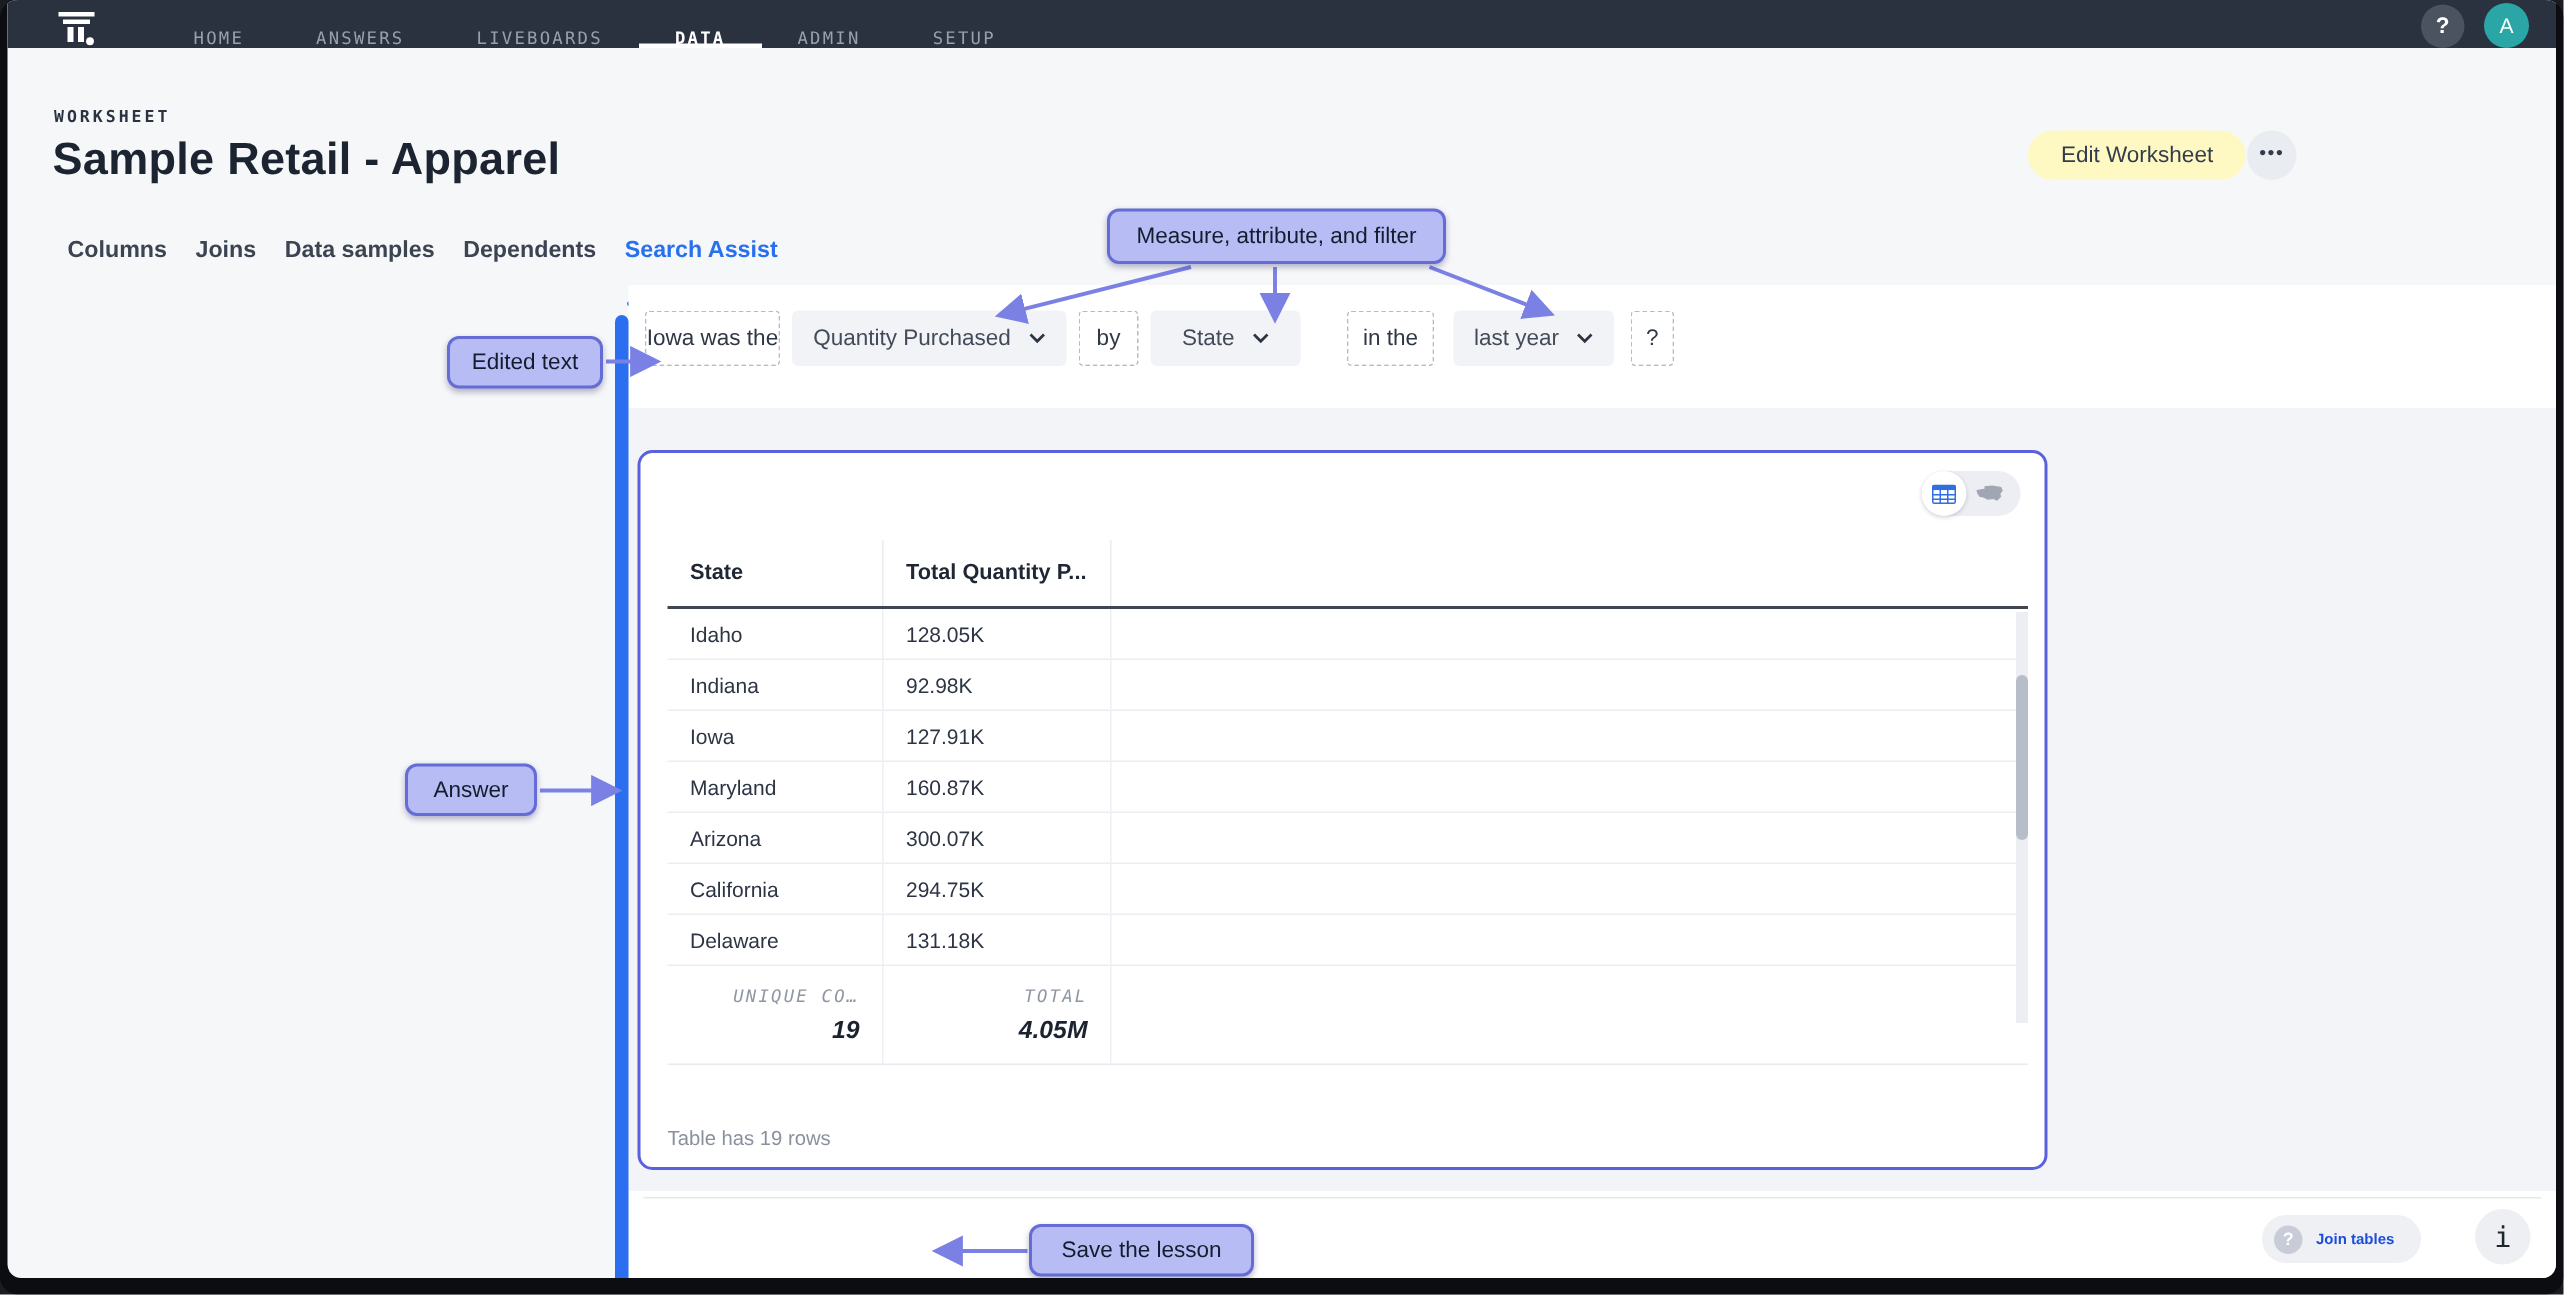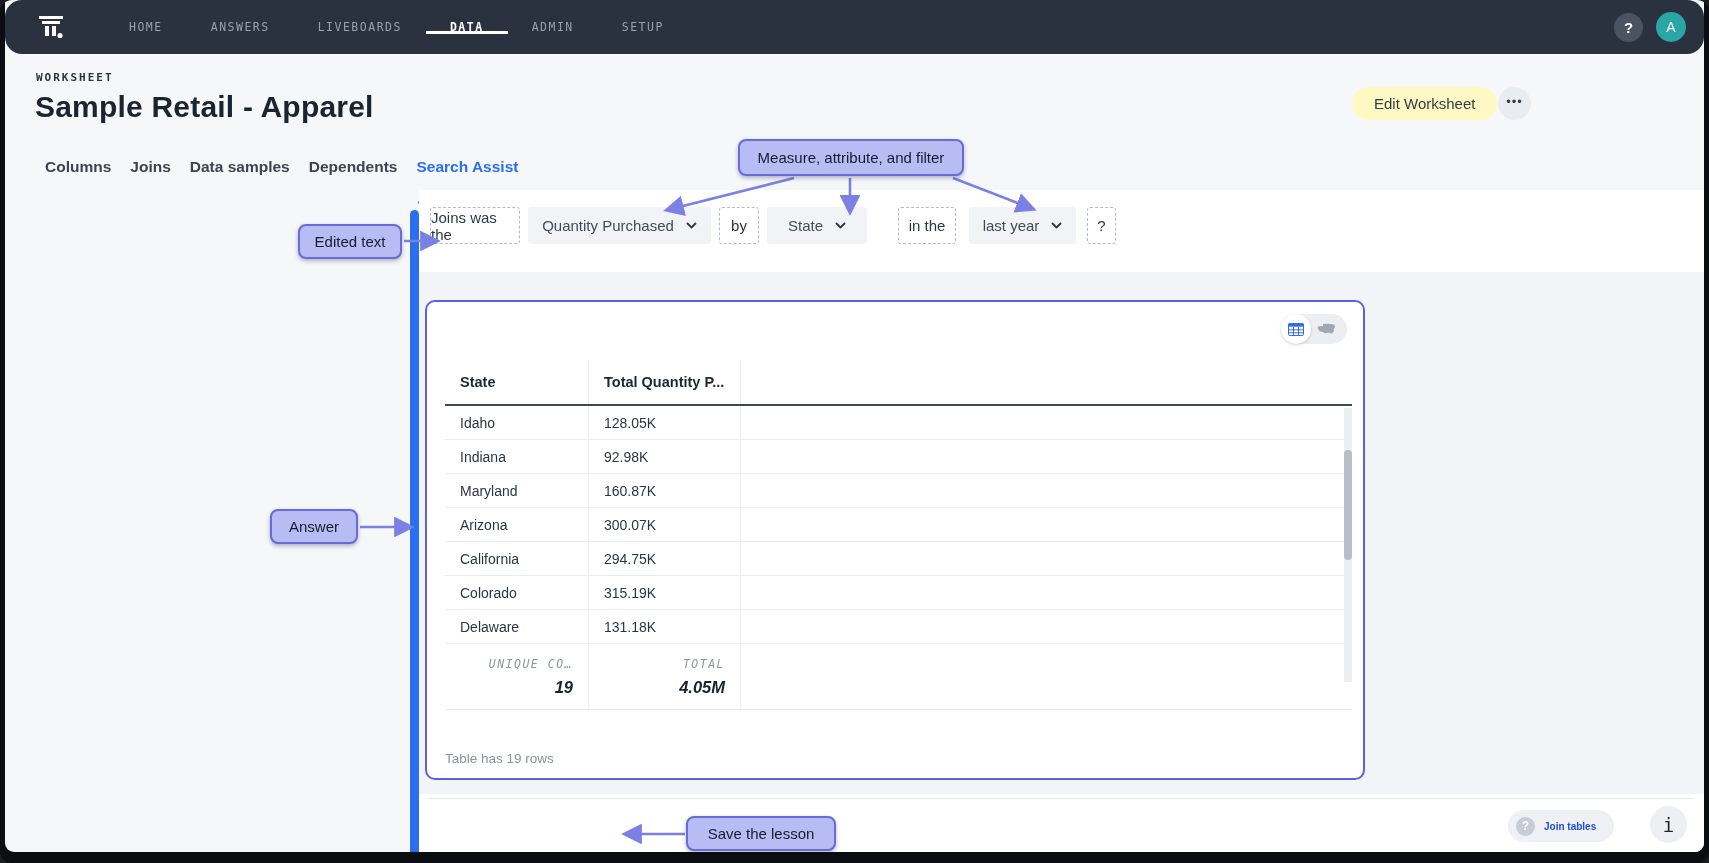--- a/index.html
+++ b/index.html
@@ -1,21 +1,21 @@
 <!DOCTYPE html>
 <html><head>
 <meta charset="utf-8">
 <style>
   * { box-sizing: border-box; margin: 0; padding: 0; }
   body { margin: 0; background: #1a1c20; font-family: "Liberation Sans", sans-serif; }
   .frame { position: relative; width: 1709px; height: 863px; background: #0c0d10; border-radius: 12px; overflow: hidden; }
   .app { position: absolute; left: 5px; right: 5px; top: 0; bottom: 11px; background: #f6f7f9; border-radius: 0 0 9px 9px; overflow: hidden; }
 
   
-  .topnav { position: absolute; left: 0; top: 0; right: 0; height: 54px; background: #2a323f; display: flex; align-items: center; border-radius: 17px; }
+  .topnav { position: absolute; left: 0; top: 0; right: 0; height: 32px; background: #2a323f; display: flex; align-items: flex-end; }
   .logo { width: 40px; margin-left: 26px; display: flex; align-items: center; justify-content: center; }
   .nav-items { display: flex; align-items: stretch; margin-left: 34px; }
   .nav-item { display: flex; align-items: center; padding: 0 24px; color: #98a0ac; font-family: "DejaVu Sans Mono", monospace; font-size: 11.5px; letter-spacing: 1.5px; cursor: pointer; }
   .nav-item.active { color: #ffffff; font-weight: bold; box-shadow: inset 0 -3px 0 #ffffff; }
   .nav-right { margin-left: auto; display: flex; align-items: center; gap: 13px; padding-right: 18px; }
   .help-circle { width: 29px; height: 29px; border-radius: 50%; background: #4b5260; color: #fff; display: flex; align-items: center; justify-content: center; font-size: 15px; font-weight: bold; cursor: pointer; }
   .avatar { width: 30px; height: 30px; border-radius: 50%; background: #2aa6a6; color: #fff; display: flex; align-items: center; justify-content: center; font-size: 14px; cursor: pointer; }
 
   
   .eyebrow { position: absolute; left: 31px; top: 71px; font-family: "DejaVu Sans Mono", monospace; font-size: 11px; letter-spacing: 2px; color: #2b3340; font-weight: bold; }
@@ -123,21 +123,21 @@
       <div class="tab">Data samples</div>
       <div class="tab">Dependents</div>
       <div class="tab active">Search Assist</div>
     </div>
 
     <div class="content-white"></div>
     <div class="answer-band"></div>
     <div class="blue-bar"></div>
 
     <div class="token dashed" style="left:425px;width:90px">
-      <span>Joins was the</span>
+      <span>Iowa was the</span>
     </div>
     <div class="token drop" style="left:523px;width:183px">
       <span>Quantity Purchased</span>
       <svg class="chev" viewBox="0 0 11 7">
           <polyline points="1,1 5.5,5.5 10,1" fill="none" stroke="#2c3442" stroke-width="1.8"></polyline>
         </svg>
     </div>
     <div class="token dashed" style="left:714px;width:40px">
       <span>by</span>
     </div>
@@ -216,37 +216,37 @@
           <div class="dcell c1">Idaho</div>
           <div class="dcell c2">128.05K</div>
           <div class="dcell c3"></div>
         </div>
         <div class="trow drow">
           <div class="dcell c1">Indiana</div>
           <div class="dcell c2">92.98K</div>
           <div class="dcell c3"></div>
         </div>
         <div class="trow drow">
+          <div class="dcell c1">Iowa</div>
+          <div class="dcell c2">127.91K</div>
+          <div class="dcell c3"></div>
+        </div>
+        <div class="trow drow">
           <div class="dcell c1">Maryland</div>
           <div class="dcell c2">160.87K</div>
           <div class="dcell c3"></div>
         </div>
         <div class="trow drow">
           <div class="dcell c1">Arizona</div>
           <div class="dcell c2">300.07K</div>
           <div class="dcell c3"></div>
         </div>
         <div class="trow drow">
           <div class="dcell c1">California</div>
           <div class="dcell c2">294.75K</div>
-          <div class="dcell c3"></div>
-        </div>
-        <div class="trow drow">
-          <div class="dcell c1">Colorado</div>
-          <div class="dcell c2">315.19K</div>
           <div class="dcell c3"></div>
         </div>
         <div class="trow drow">
           <div class="dcell c1">Delaware</div>
           <div class="dcell c2">131.18K</div>
           <div class="dcell c3"></div>
         </div>
         <div class="trow srow">
           <div class="scell c1">
             <span class="slabel">UNIQUE CO…</span>

